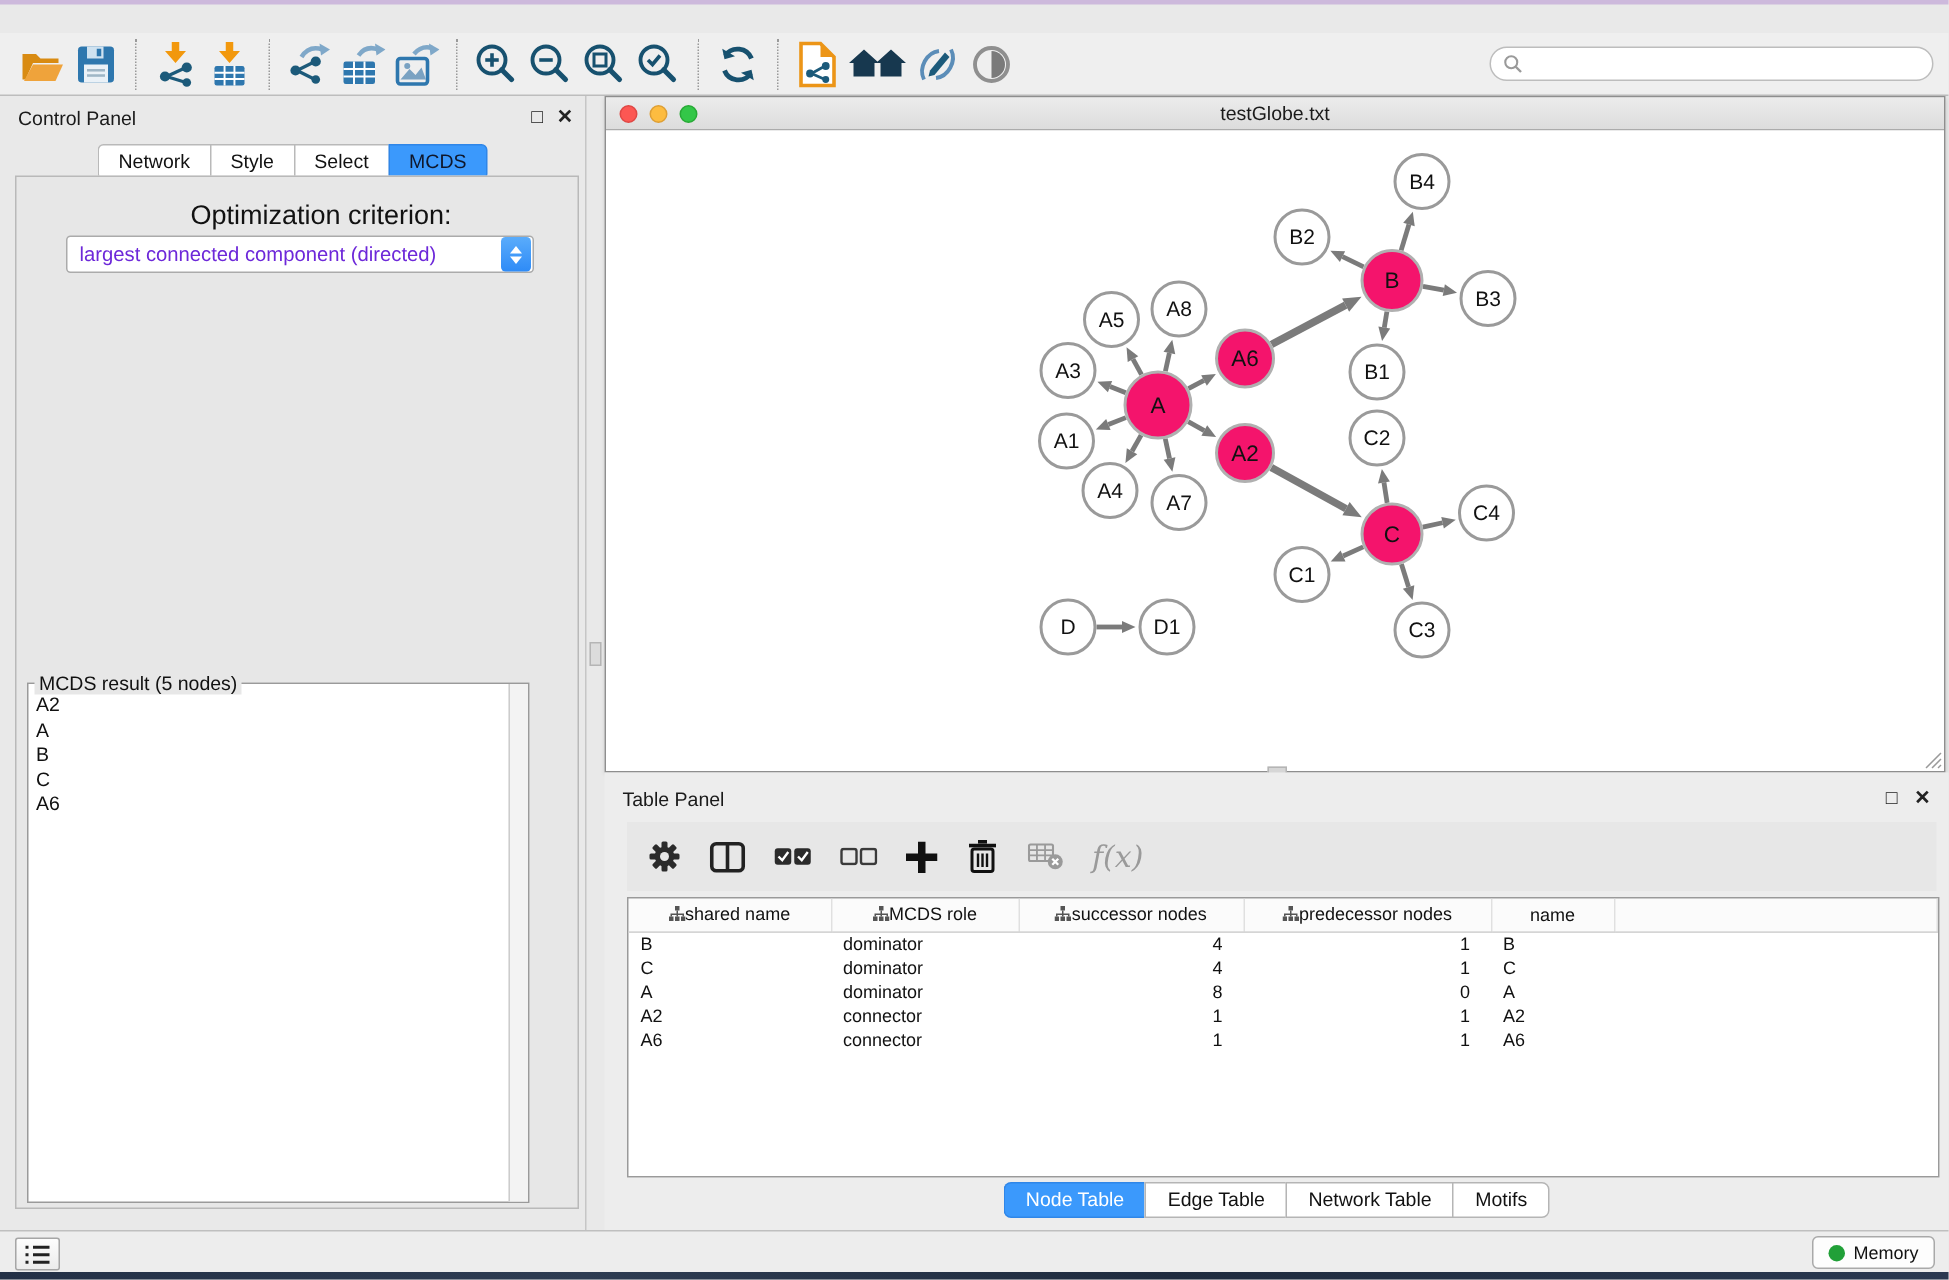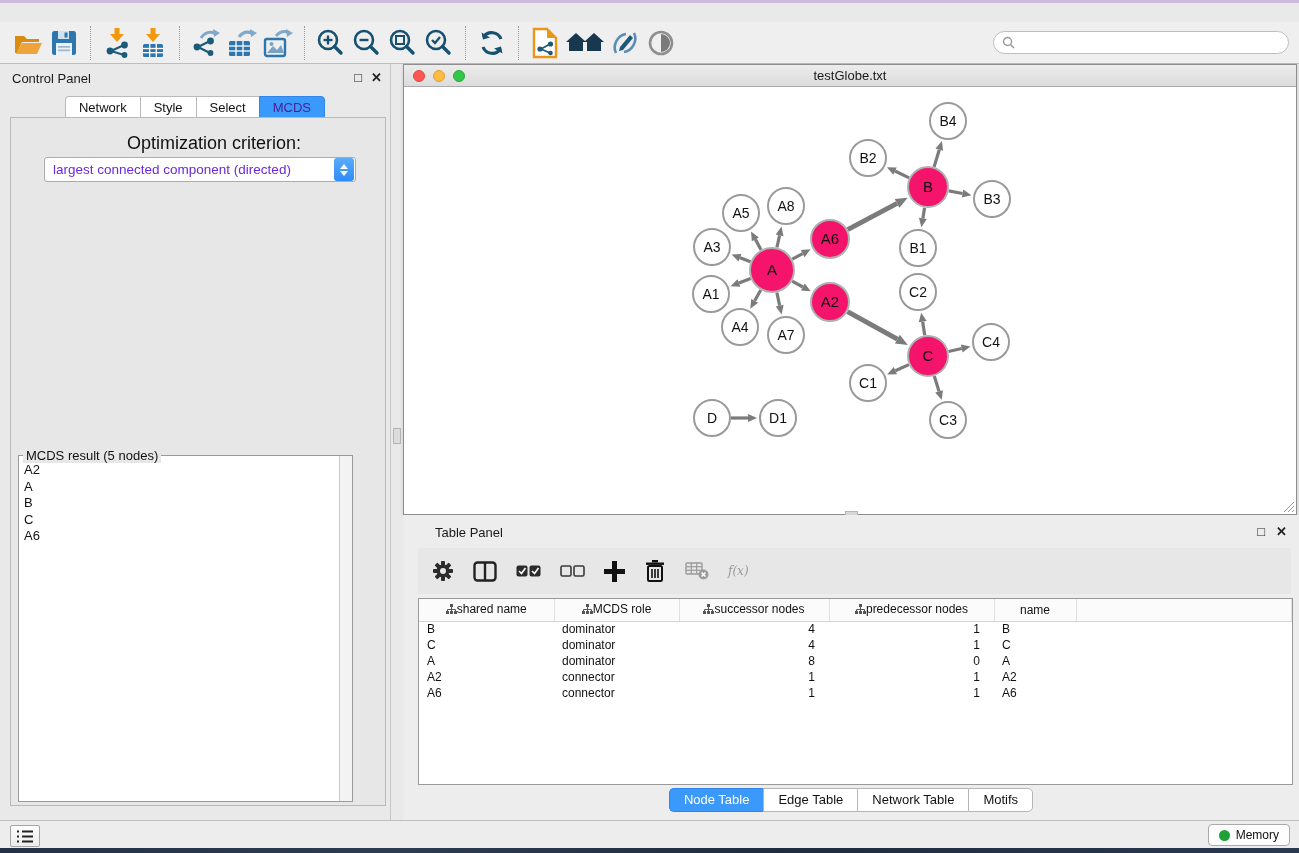--- a/index.html
+++ b/index.html
@@ -35,21 +35,21 @@
     background:#e9e9e9; border-right:1px solid #c6c6c6; }
   .panel-head { position:absolute; left:0; top:6px; width:100%; height:18px; }
   .panel-title { position:absolute; left:12px; top:1px; font-size:13px; color:#1a1a1a; }
   .panel-btns { position:absolute; right:8px; top:0; display:flex; gap:9px; }
   .pbtn { font-size:13px; color:#222; font-weight:bold; line-height:16px; cursor:default; }
   .cp-tabs { position:absolute; left:0; top:32px; width:100%; display:flex; justify-content:center; }
   .cp-tab { font-size:13px; color:#111; background:#fff; border:1px solid #b9b9b9;
     border-right:none; padding:3px 13px 4px; }
   .cp-tab:first-child { border-radius:4px 0 0 4px; }
   .cp-tab:last-child { border-right:1px solid #b9b9b9; border-radius:0 4px 4px 0; }
-  .cp-tab.active { background:#3b99fc; border-color:#2f86e8; color:#4c1d95; }
+  .cp-tab.active { background:#3b99fc; border-color:#2f86e8; color:#0f172a; }
   .cp-content { position:absolute; left:10px; top:53px; width:376px; height:689px;
     background:#e7e7e7; border:1px solid #b9b9b9; }
   .opt-label { position:absolute; left:16px; top:15px; width:100%; text-align:center;
     font-size:18px; color:#111; }
   .dropdown { position:absolute; left:33px; top:39px; width:312px; height:25px;
     background:#fff; border:1px solid #ababab; border-radius:3px;
     display:flex; align-items:center; }
   .dropdown .dval { flex:1; font-size:13.5px; color:#6d28d9; padding-left:8px; white-space:nowrap; }
   .stepper { width:20px; height:23px; margin-right:1px; border-radius:3px;
     background:linear-gradient(#5aacfb,#2e8bf7); display:flex; flex-direction:column;
@@ -84,26 +84,26 @@
   .net-title { position:absolute; left:0; top:3px; width:100%; text-align:center; font-size:13px; color:#1a1a1a; }
   .net-canvas { position:absolute; left:0; top:22px; width:892px; height:427px; background:#fff; }
   .resize-grip { position:absolute; right:1px; bottom:1px; }
 
   
   .h-grip { position:absolute; left:845px; top:511px; width:13px; height:8px;
     background:#d6d6d6; border:1px solid #b5b5b5; }
 
   
   .table-panel { position:absolute; left:403px; top:515px; width:896px; height:305px; background:#ededed; }
-  .tp-title { position:absolute; left:32px; top:10px; font-size:13px; color:#1a1a1a; }
+  .tp-title { position:absolute; left:12px; top:10px; font-size:13px; color:#1a1a1a; }
   .tp-btns { position:absolute; right:12px; top:9px; display:flex; gap:11px; }
   .tp-toolbar { position:absolute; left:15px; top:33px; width:873px; height:46px; background:#e7e7e7;
     display:flex; align-items:center; padding-left:14px; gap:19px; }
   .tpi { display:flex; align-items:center; justify-content:center; }
-  .fx { font-family:"DejaVu Serif", serif; font-style:italic; font-size:12px; color:#9a9a9a; }
+  .fx { font-family:"DejaVu Serif", serif; font-style:italic; font-size:20px; color:#9a9a9a; }
   .tp-tablebox { position:absolute; left:15px; top:83px; width:875px; height:187px;
     background:#fff; border:1px solid #9a9a9a; overflow:hidden; }
   table.ntable { border-collapse:collapse; width:100%; table-layout:fixed; }
   .ntable th { height:22px; background:#fbfbfb; border-bottom:1px solid #d5d5d5; border-right:1px solid #e0e0e0;
     font-size:12px; font-weight:normal; color:#111; text-align:center; white-space:nowrap; overflow:hidden; }
   .ntable th .thwrap { display:inline-flex; align-items:center; gap:0; }
   .ntable td { height:16px; font-size:12px; color:#111; white-space:nowrap; overflow:hidden; }
   .ntable td.l { text-align:left; padding-left:8px; }
   .ntable td.r { text-align:right; padding-right:14px; }
   .tp-tabs-row { position:absolute; left:0; top:273px; width:100%; display:flex; justify-content:center; }

